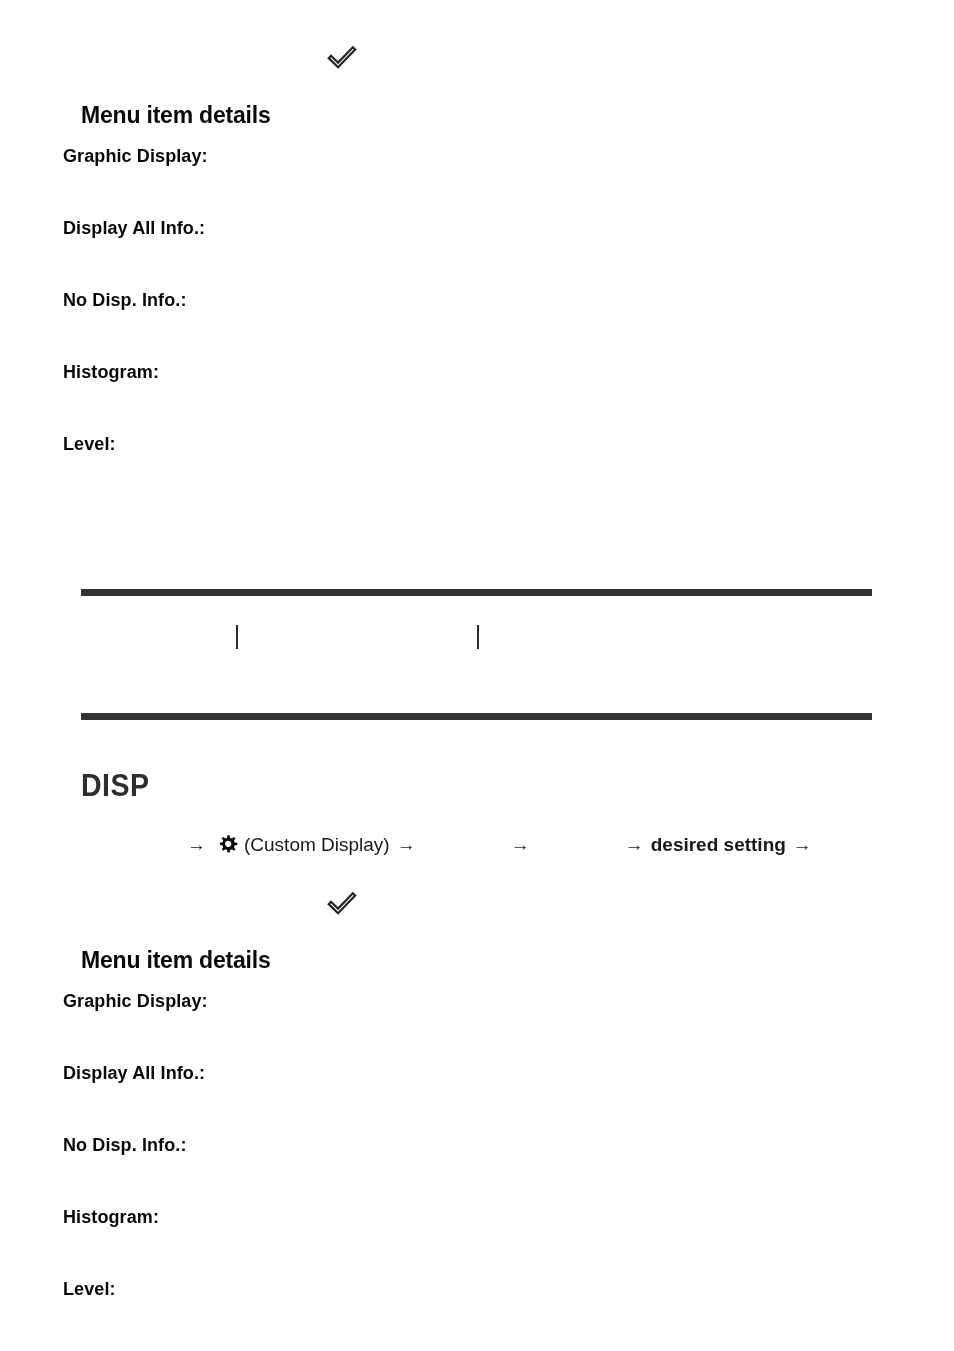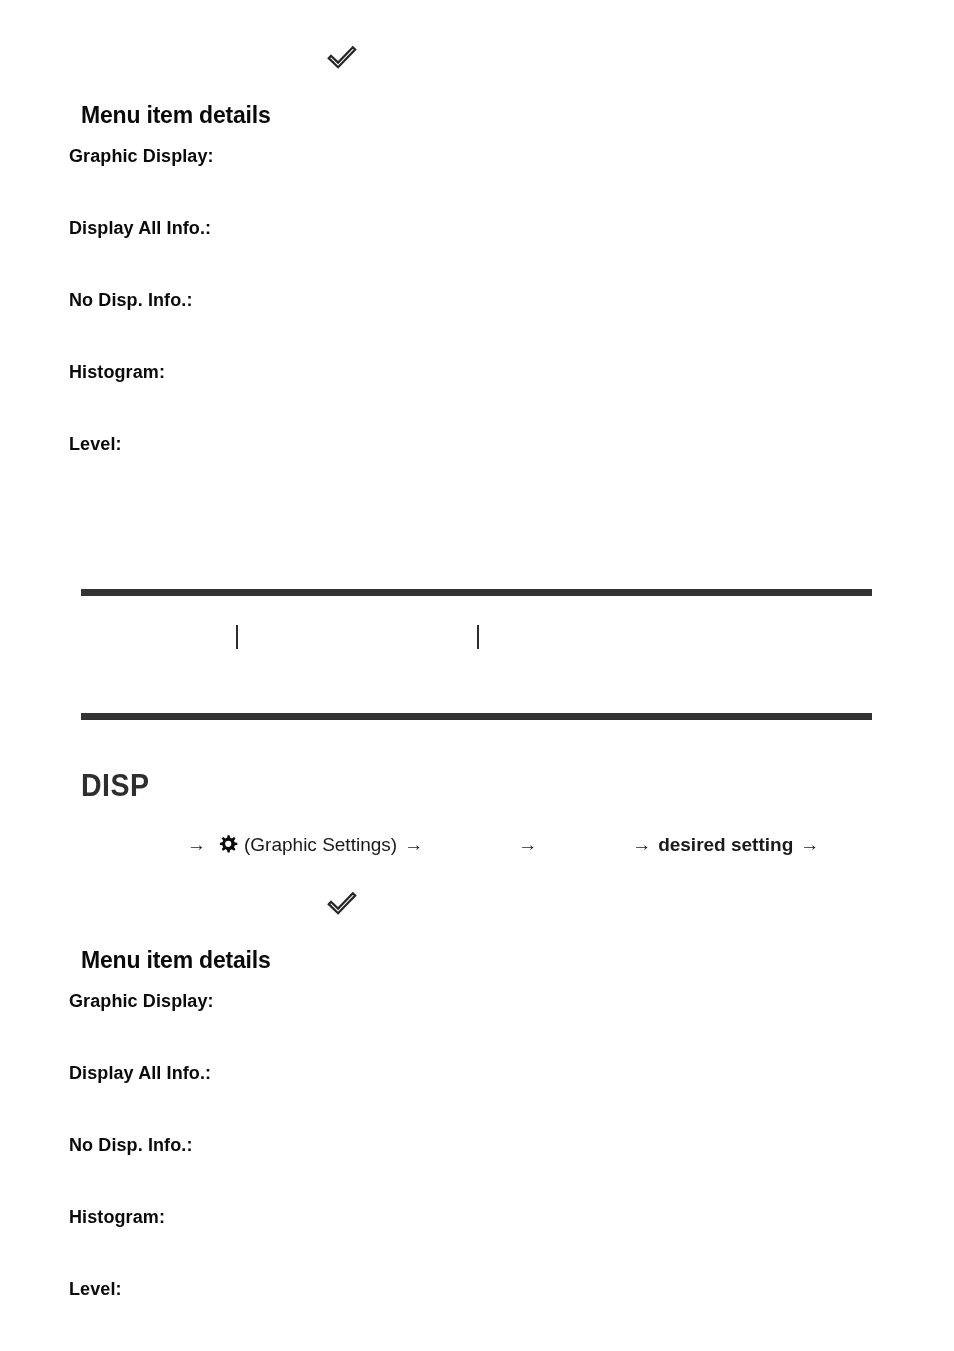--- a/index.html
+++ b/index.html
@@ -38,21 +38,21 @@
     font-weight: bold;
     font-size: 23px;
     letter-spacing: -0.2px;
     color: #0a0a0a;
     white-space: nowrap;
   }
 
   
   .item-label {
     position: absolute;
-    left: 69px;
+    left: 63px;
     font-weight: bold;
     font-size: 18px;
     letter-spacing: 0.1px;
     color: #0a0a0a;
     white-space: nowrap;
   }
 
   
   .rule {
     position: absolute;
@@ -159,21 +159,21 @@
   <div class="disp-mark">DISP</div>
 
   <div class="menu-path">
     <span class="seg arrow">→</span>
     <span class="gear-icon">
       <svg viewBox="0 0 32 32" xmlns="http://www.w3.org/2000/svg">
         <path fill="#0a0a0a" d="M16 1.6 l3.0 0 0.55 3.55 a11.4 11.4 0 0 1 2.55 1.06 l2.9-2.1 2.12 2.12 -2.1 2.9 a11.4 11.4 0 0 1 1.06 2.55 l3.55 0.55 0 3.0 -3.55 0.55 a11.4 11.4 0 0 1 -1.06 2.55 l2.1 2.9 -2.12 2.12 -2.9-2.1 a11.4 11.4 0 0 1 -2.55 1.06 L19.0 25.8 l-3.0 0 -0.55-3.55 a11.4 11.4 0 0 1 -2.55-1.06 l-2.9 2.1 -2.12-2.12 2.1-2.9 a11.4 11.4 0 0 1 -1.06-2.55 L5.4 15.2 l0-3.0 3.55-0.55 a11.4 11.4 0 0 1 1.06-2.55 l-2.1-2.9 2.12-2.12 2.9 2.1 a11.4 11.4 0 0 1 2.55-1.06 Z"></path>
         <circle cx="17" cy="13.7" r="4.3" fill="#ffffff"></circle>
       </svg>
     </span>
-    <span class="seg">(Graphic Settings)</span>
+    <span class="seg">(Custom Display)</span>
     <span class="seg arrow" style="margin-left:6px;">→</span>
     <span class="gap-sm"></span>
     <span class="seg arrow">→</span>
     <span class="gap-md"></span>
     <span class="seg arrow">→</span>
     <span class="seg" style="margin-left:6px;font-weight:bold;">desired setting</span>
     <span class="seg arrow" style="margin-left:6px;">→</span>
   </div>
 
   <span class="check-icon" style="left:325px; top:888px;">

